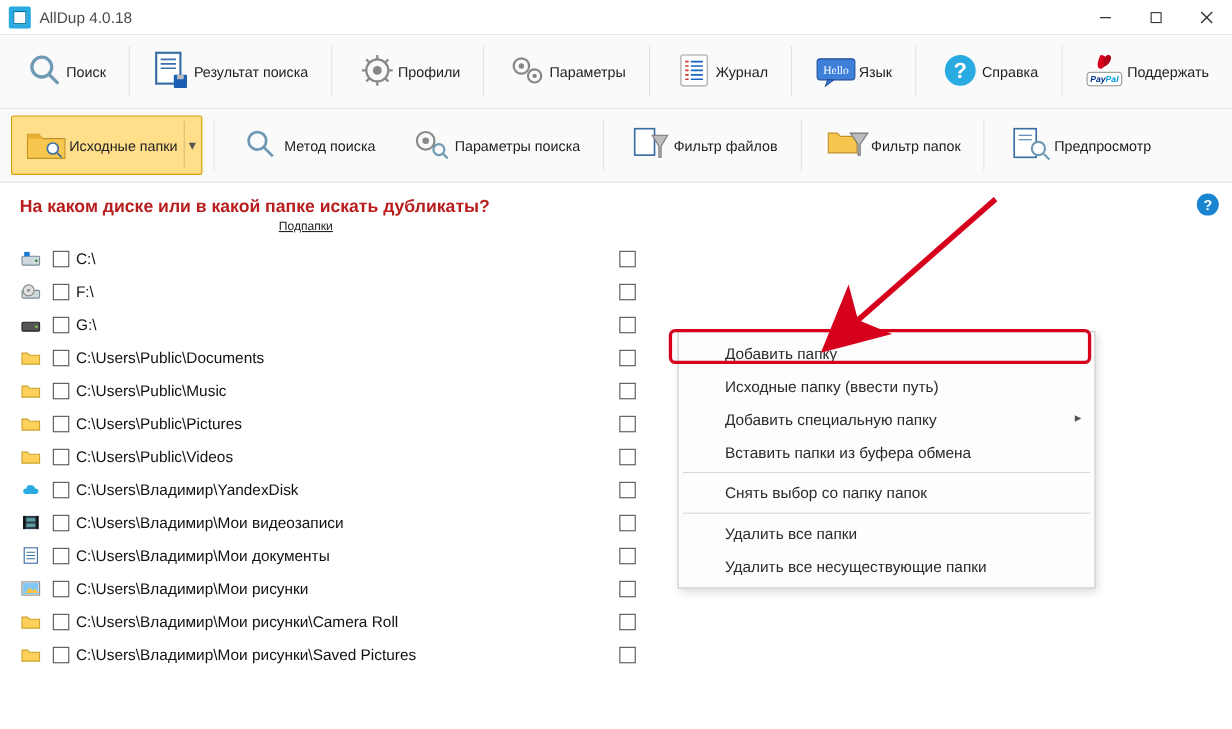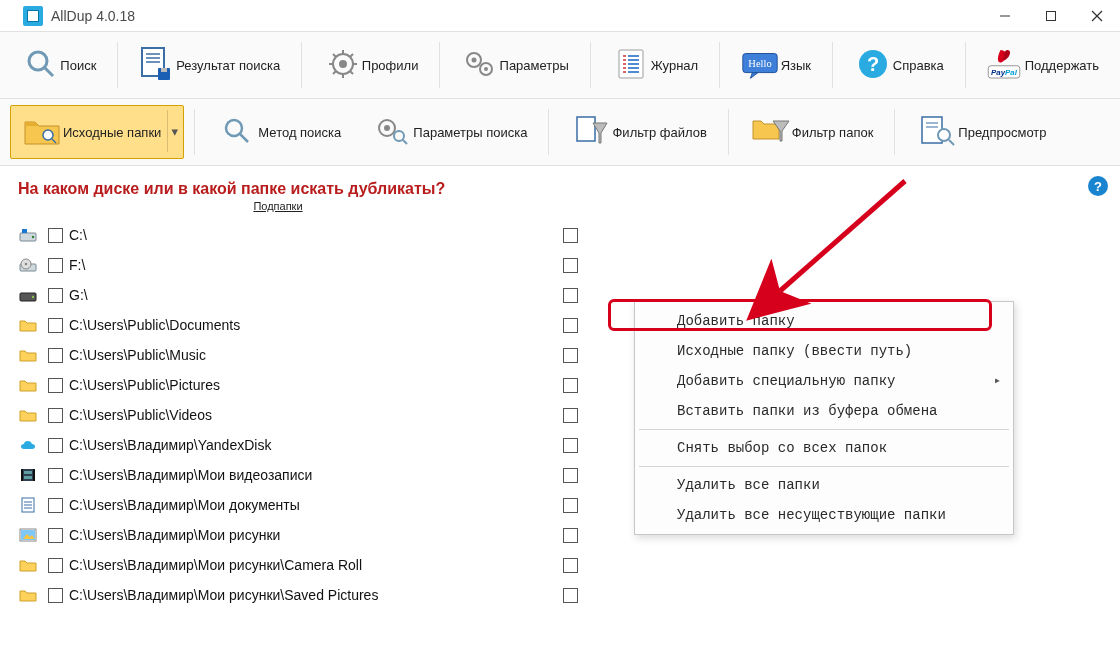--- a/index.html
+++ b/index.html
@@ -10,21 +10,21 @@
     background: #fff;
     width: 1120px;
     height: 663px;
     overflow: hidden;
   }
   
   .titlebar {
     height: 32px;
     display: flex;
     align-items: center;
-    padding-left: 23px;
+    padding-left: 8px;
     border-bottom: 1px solid #e1e1e1;
     background: #fff;
   }
   .app-icon {
     width: 20px; height: 20px;
     background: #29abe2;
     display: flex; align-items: center; justify-content: center;
     margin-right: 8px;
     border-radius: 2px;
   }
@@ -153,28 +153,27 @@
   }
   .folder-row .subcb {
     width: 15px; height: 15px;
     border: 1px solid #555;
     background: #fff;
   }
 
   
   .ctxmenu {
     position: absolute;
-    left: 634px;
+    left: 616px;
     top: 135px;
     width: 380px;
     background: #fdfdfd;
     border: 1px solid #c7c7c7;
     box-shadow: 2px 3px 8px rgba(0,0,0,.15);
     padding: 4px 0;
-    font-family: Liberation Mono, monospace;
   }
   .ctxitem {
     padding: 7px 30px 7px 42px;
     font-size: 14px;
     color: #2a2a2a;
     position: relative;
   }
   .ctxitem.sub::after {
     content: "▸";
     position: absolute;
@@ -571,21 +570,21 @@
         <div class="subcb"></div>
       </div>
     </div>
 
   <div class="ctxmenu">
     <div class="ctxitem">Добавить папку</div>
     <div class="ctxitem">Исходные папку (ввести путь)</div>
     <div class="ctxitem sub">Добавить специальную папку</div>
     <div class="ctxitem">Вставить папки из буфера обмена</div>
     <div class="ctxsep"></div>
-    <div class="ctxitem">Снять выбор со всех папок</div>
+    <div class="ctxitem">Снять выбор со папку папок</div>
     <div class="ctxsep"></div>
     <div class="ctxitem">Удалить все папки</div>
     <div class="ctxitem">Удалить все несуществующие папки</div>
   </div>
   <div class="ctx-highlight"></div>
 
   <svg class="arrow-svg" width="240" height="150">
     <defs>
       <marker id="ah" markerWidth="12" markerHeight="12" refX="3" refY="6" orient="auto">
         <path d="M0,0 L12,6 L0,12 L3,6 Z" fill="#d6001c"></path>

